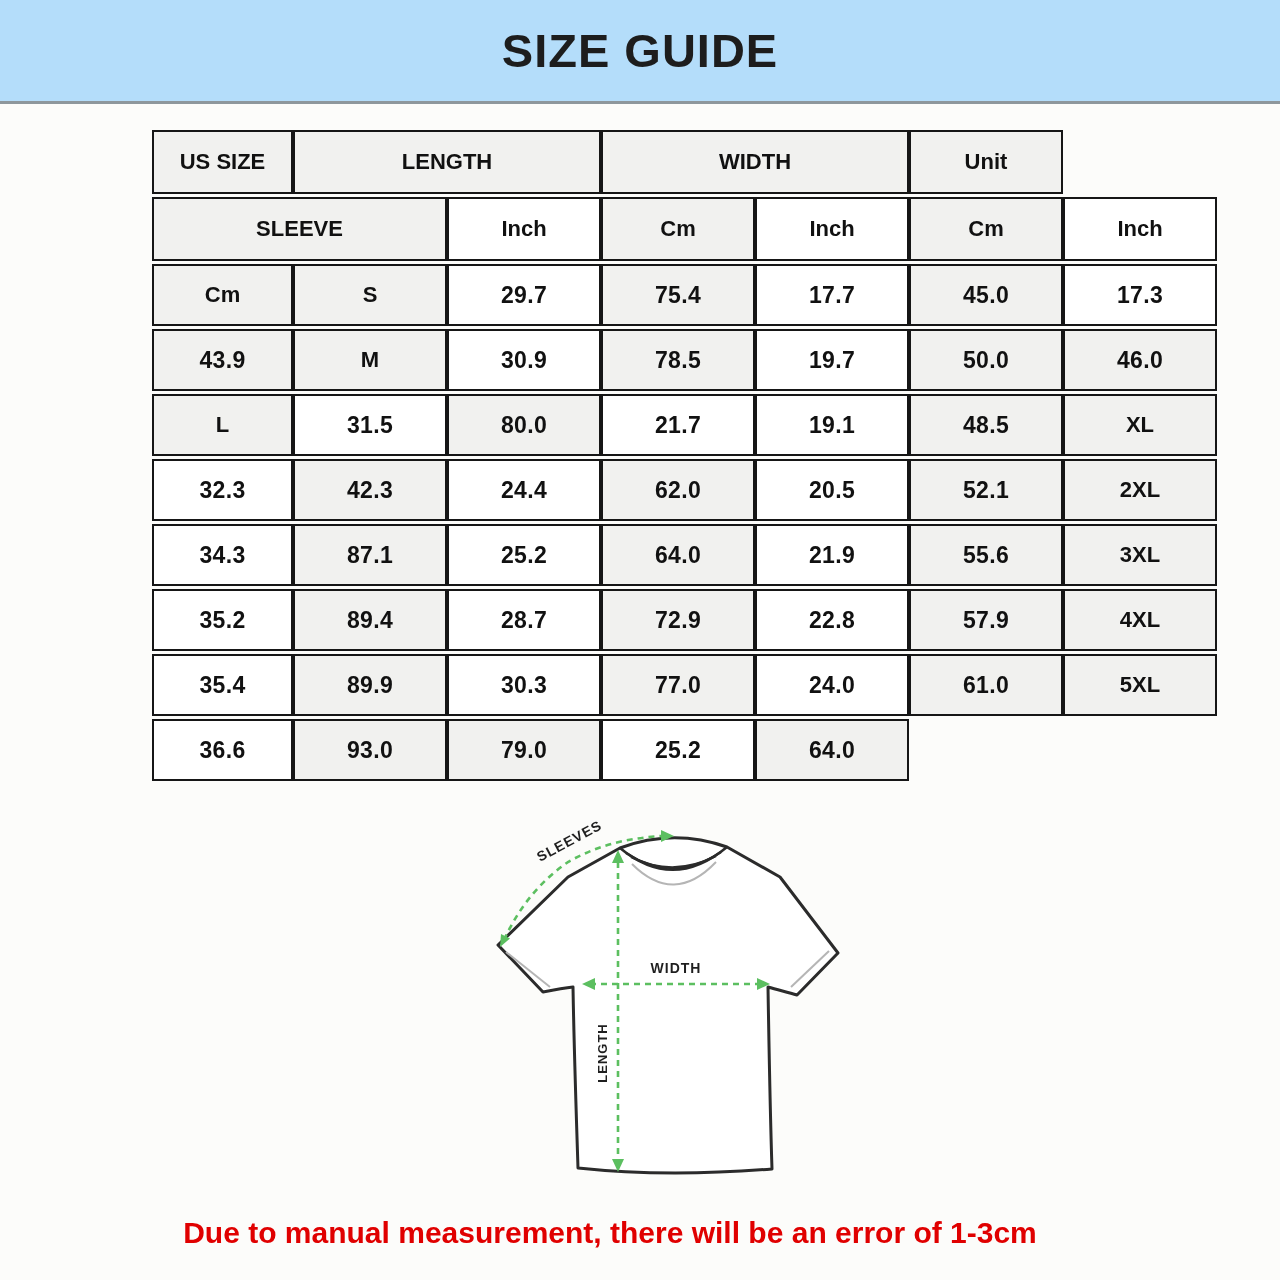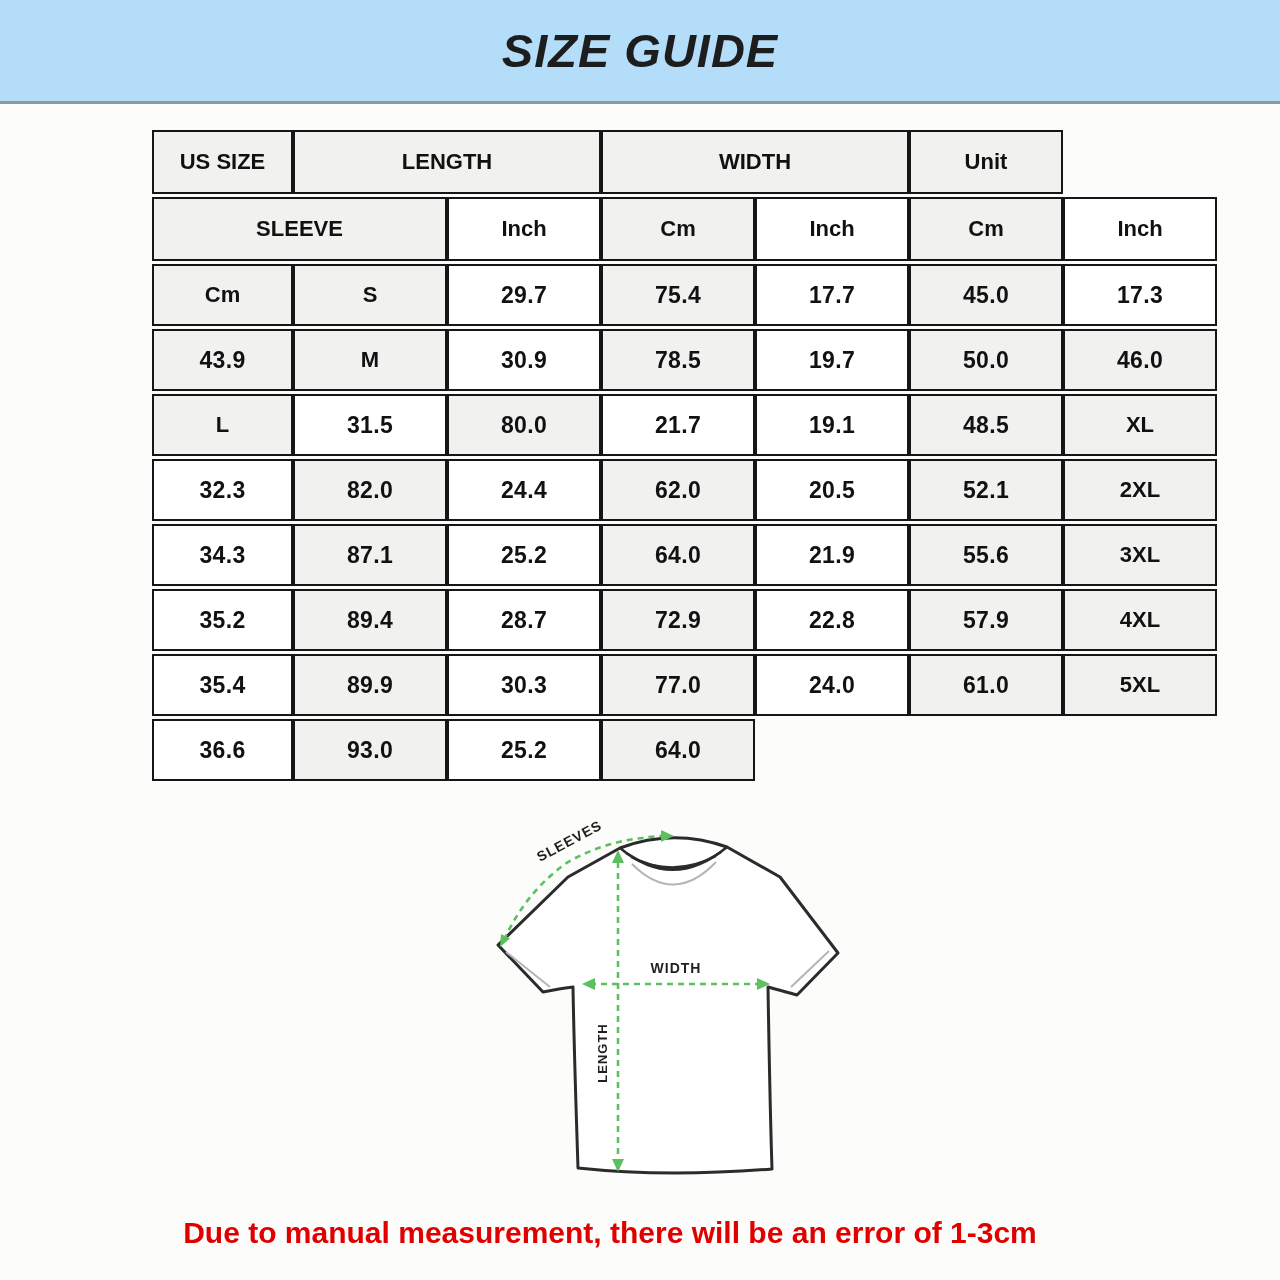--- a/index.html
+++ b/index.html
@@ -17,21 +17,20 @@
   body{
     width:1280px;height:1280px;position:relative;overflow:hidden;
     background:var(--page-bg);
     font-family:"Liberation Sans",sans-serif;
   }
   
   .banner{
     position:absolute;left:0;top:0;width:1280px;height:101px;
     background:var(--banner-bg);
     border-bottom:3px solid var(--banner-border);
-    font-style:italic;
   }
   .banner h1{
     margin:0;line-height:101px;text-align:center;
     font-size:47px;font-weight:700;letter-spacing:1px;color:var(--title-text);
   }
   
   #size-table{
     position:absolute;left:152px;top:130px;width:1065px;
     display:grid;
     grid-template-columns:141px repeat(6,1fr);
@@ -99,21 +98,21 @@
     <div class="cell gray val">50.0</div>
     <div class="cell gray val">46.0</div>
     <div class="cell gray size">L</div>
     <div class="cell white val">31.5</div>
     <div class="cell gray val">80.0</div>
     <div class="cell white val">21.7</div>
     <div class="cell white val">19.1</div>
     <div class="cell gray val">48.5</div>
     <div class="cell gray size">XL</div>
     <div class="cell white val">32.3</div>
-    <div class="cell gray val">82.0</div>
+    <div class="cell gray val">42.3</div>
     <div class="cell white val">24.4</div>
     <div class="cell gray val">62.0</div>
     <div class="cell white val">20.5</div>
     <div class="cell gray val">52.1</div>
     <div class="cell gray size">2XL</div>
     <div class="cell white val">34.3</div>
     <div class="cell gray val">87.1</div>
     <div class="cell white val">25.2</div>
     <div class="cell gray val">64.0</div>
     <div class="cell white val">21.9</div>
@@ -128,20 +127,21 @@
     <div class="cell gray size">4XL</div>
     <div class="cell white val">35.4</div>
     <div class="cell gray val">89.9</div>
     <div class="cell white val">30.3</div>
     <div class="cell gray val">77.0</div>
     <div class="cell white val">24.0</div>
     <div class="cell gray val">61.0</div>
     <div class="cell gray size">5XL</div>
     <div class="cell white val">36.6</div>
     <div class="cell gray val">93.0</div>
+    <div class="cell gray val">79.0</div>
     <div class="cell white val">25.2</div>
     <div class="cell gray val">64.0</div>
   </div>
 
 <svg id="diagram" viewBox="0 0 440 400">
 
   <path class="shirt-line" d="M160,48 L108,77 L38,145 L83,192
            C93,190 103,188 113,187
            C114,247 116,307 118,368
            C183,375 248,374 312,369

